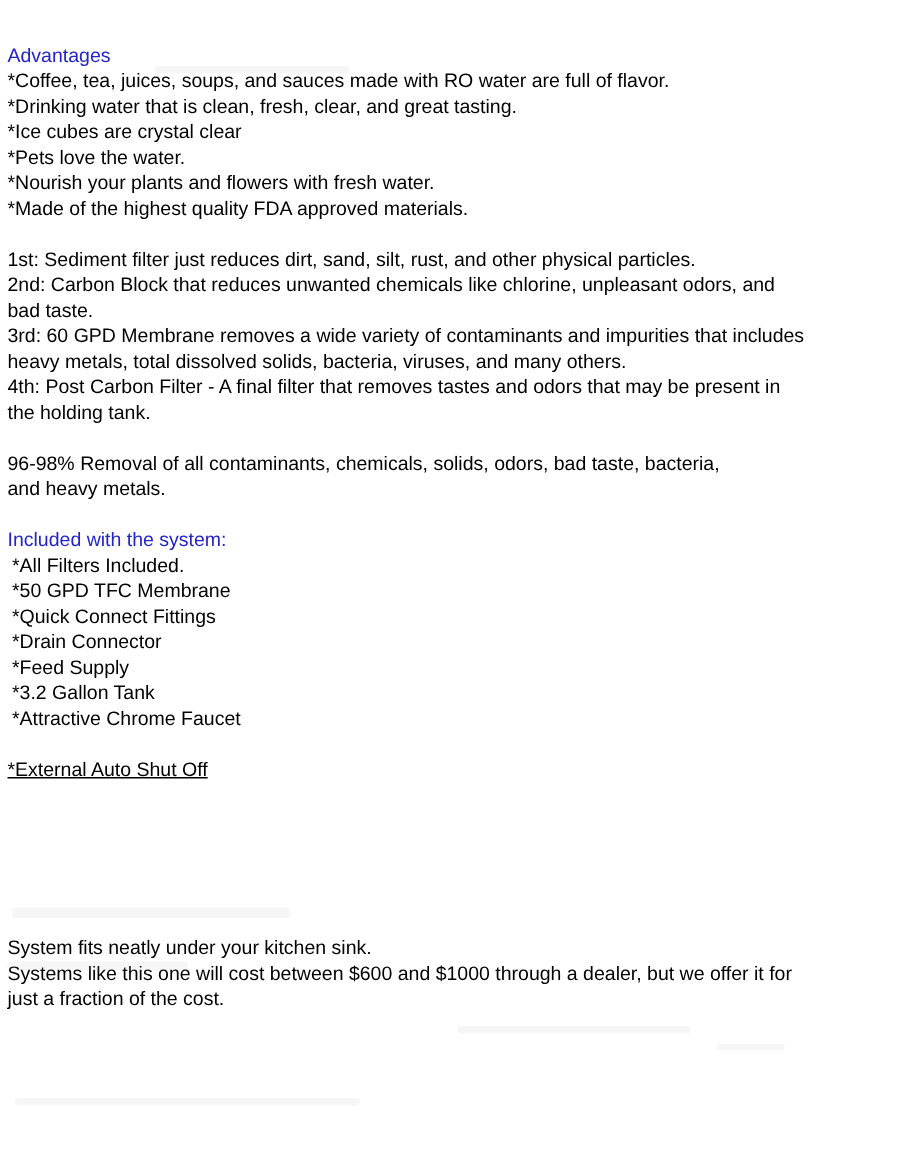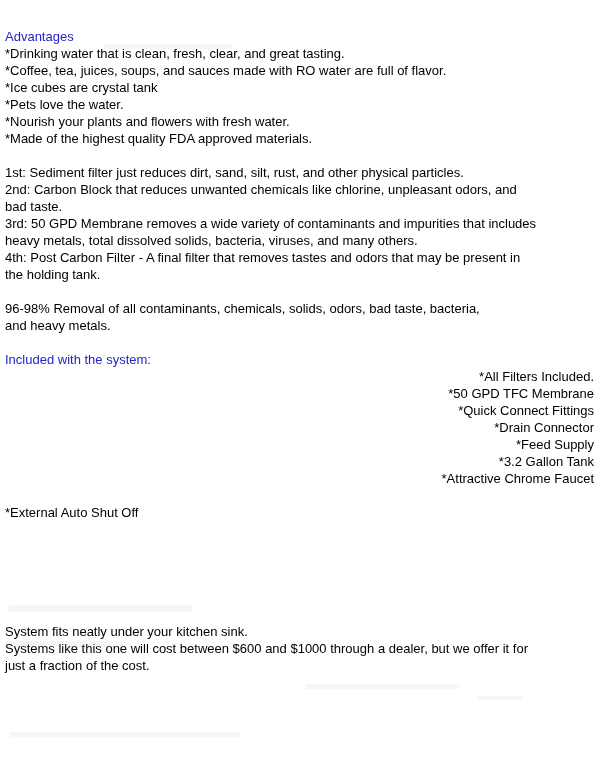--- a/index.html
+++ b/index.html
@@ -31,57 +31,57 @@
   .section {
     margin-top: 17px;
   }
   .bold-statement {
     font-weight: normal;
     margin-top: 17px;
     white-space: pre-line;
   }
   .included-list .line {
     padding-left: 3px;
-    text-align: right;
   }
   .extra-item {
     margin-top: 17px;
+    text-decoration: underline;
   }
   .footer {
     margin-top: 102px;
   }
   .ghost {
     position: absolute;
     background: #b8b8b8;
     opacity: 0.12;
     border-radius: 2px;
     pointer-events: none;
   }
 </style>
 </head>
 <body>
 
 <div class="page">
 
   <div>
     <div class="heading">Advantages</div>
+    <div class="line">*Coffee, tea, juices, soups, and sauces made with RO water are full of flavor.</div>
     <div class="line">*Drinking water that is clean, fresh, clear, and great tasting.</div>
-    <div class="line">*Coffee, tea, juices, soups, and sauces made with RO water are full of flavor.</div>
-    <div class="line">*Ice cubes are crystal tank</div>
+    <div class="line">*Ice cubes are crystal clear</div>
     <div class="line">*Pets love the water.</div>
     <div class="line">*Nourish your plants and flowers with fresh water.</div>
     <div class="line">*Made of the highest quality FDA approved materials.</div>
   </div>
 
 
   <div class="section">
     <div class="line">1st: Sediment filter just reduces dirt, sand, silt, rust, and other physical particles.</div>
     <div class="line">2nd: Carbon Block that reduces unwanted chemicals like chlorine, unpleasant odors, and
 bad taste.</div>
-    <div class="line">3rd: 50 GPD Membrane removes a wide variety of contaminants and impurities that includes
+    <div class="line">3rd: 60 GPD Membrane removes a wide variety of contaminants and impurities that includes
 heavy metals, total dissolved solids, bacteria, viruses, and many others.</div>
     <div class="line">4th: Post Carbon Filter - A final filter that removes tastes and odors that may be present in
 the holding tank.</div>
   </div>
 
   <div class="bold-statement">96-98% Removal of all contaminants, chemicals, solids, odors, bad taste, bacteria,
 and heavy metals.</div>
 
   <div class="section">
     <div class="heading">Included with the system:</div>

